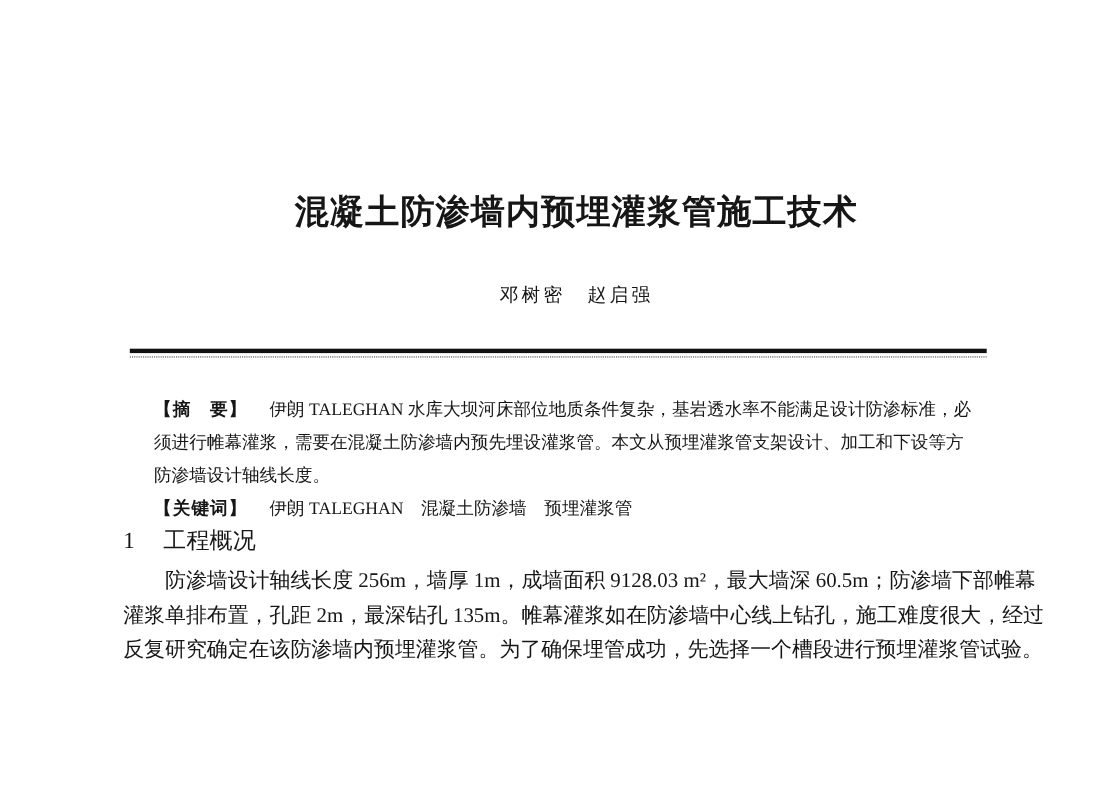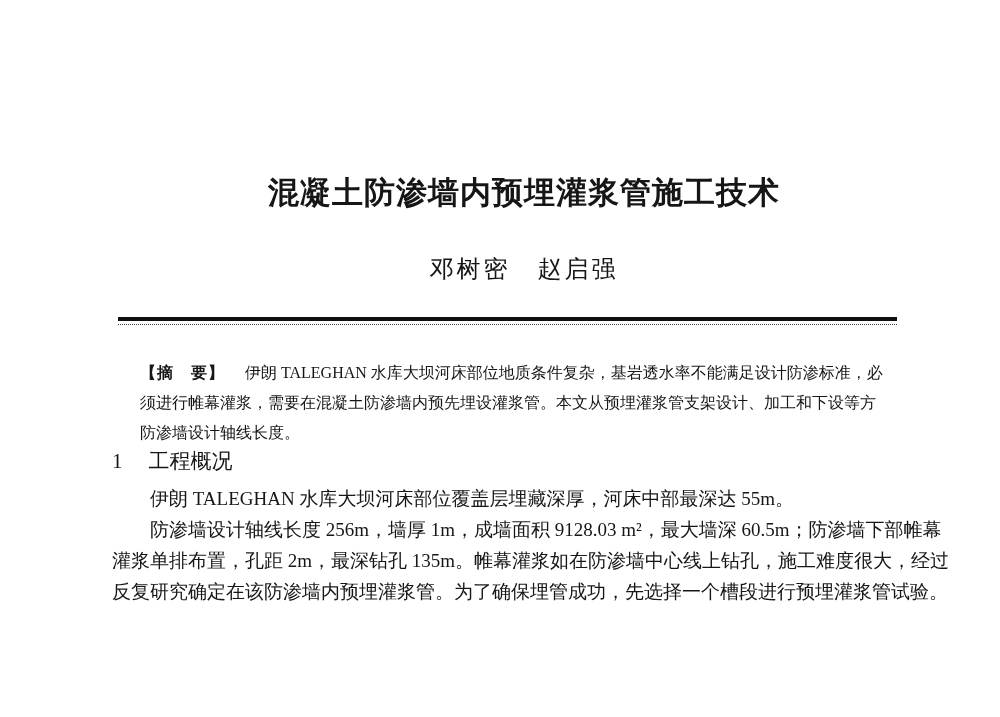--- a/index.html
+++ b/index.html
@@ -23,21 +23,21 @@
     text-align: center;
     font-size: 31px;
     line-height: 40px;
     font-weight: bold;
     letter-spacing: 1px;
     white-space: nowrap;
   }
   .authors {
     margin-top: 42px;
     text-align: center;
-    font-size: 24px;
+    font-size: 17px;
     line-height: 28px;
     letter-spacing: 3px;
     white-space: nowrap;
   }
   .affiliation {
     margin-top: 24px;
     text-align: center;
     font-size: 19px;
     line-height: 28px;
     letter-spacing: 3px;
@@ -99,27 +99,29 @@
     <div class="bar"></div>
     <div class="dotted"></div>
   </div>
 
   <div class="abstract-block">
     <div class="abstract-line">
       <span class="block-label">【摘　要】</span><span>伊朗 TALEGHAN 水库大坝河床部位地质条件复杂，基岩透水率不能满足设计防渗标准，必</span>
     </div>
     <div class="abstract-line">须进行帷幕灌浆，需要在混凝土防渗墙内预先埋设灌浆管。本文从预埋灌浆管支架设计、加工和下设等方</div>
     <div class="abstract-line">防渗墙设计轴线长度。</div>
+    <div class="abstract-line">
+      <span class="block-label">【关键词】</span><span>伊朗 TALEGHAN　混凝土防渗墙　预埋灌浆管</span>
+    </div>
   </div>
 
   <div class="section-heading">
     <span class="sec-num">1</span><span>工程概况</span>
   </div>
 
   <div class="body-text">
-    <div class="body-line indent">伊朗 TALEGHAN 水库大坝河床部位覆盖层埋藏深厚，河床中部最深达 55m。</div>
     <div class="body-line indent">防渗墙设计轴线长度 256m，墙厚 1m，成墙面积 9128.03 m²，最大墙深 60.5m；防渗墙下部帷幕</div>
     <div class="body-line">灌浆单排布置，孔距 2m，最深钻孔 135m。帷幕灌浆如在防渗墙中心线上钻孔，施工难度很大，经过</div>
     <div class="body-line">反复研究确定在该防渗墙内预埋灌浆管。为了确保埋管成功，先选择一个槽段进行预埋灌浆管试验。</div>
 
   </div>
 
 </div>
 
 </body></html>

